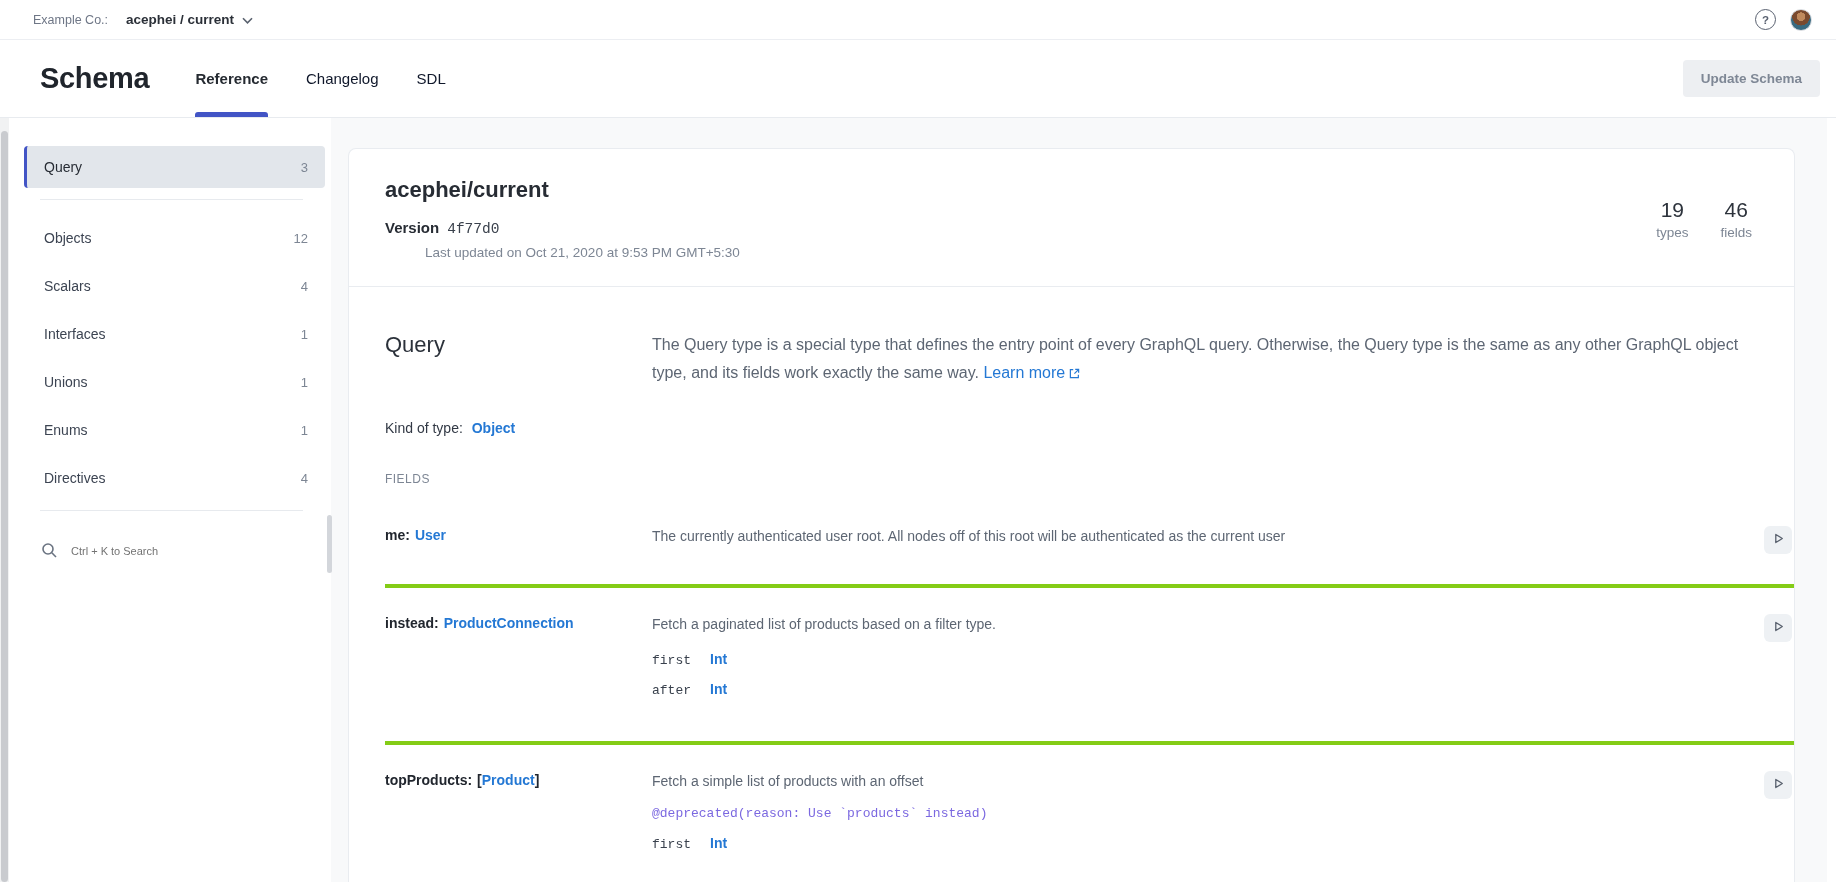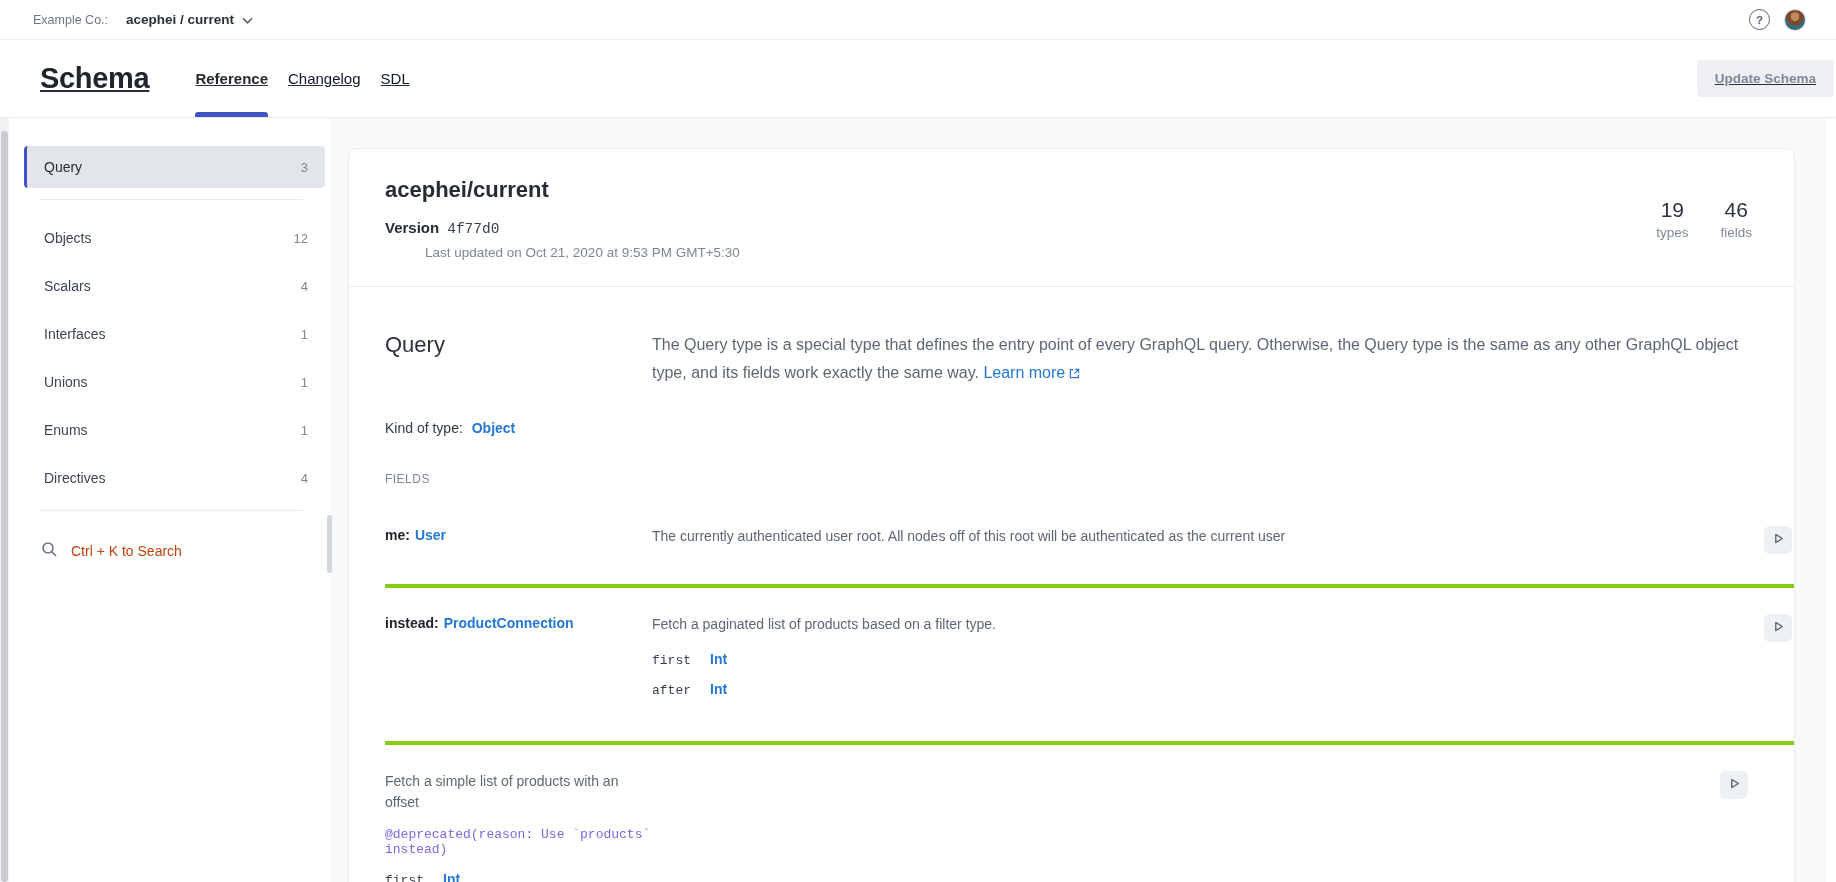--- a/index.html
+++ b/index.html
@@ -6,21 +6,21 @@
   html, body { width: 1836px; height: 882px; overflow: hidden; }
   body {
     font-family: "Liberation Sans", "DejaVu Sans", sans-serif;
     background: #ffffff;
     color: #2b3038;
   }
   
   .topbar {
     height: 40px;
     display: flex; align-items: center; justify-content: space-between;
-    padding: 0 28px 0 33px;
+    padding: 0 22px 0 33px;
     border-bottom: 1px solid #eceef2;
     background: #fff;
   }
   .topbar-left { display: flex; align-items: center; }
   .org-label { font-size: 12.5px; color: #6e7686; margin-right: 18px; }
   .graph-select {
     display: flex; align-items: center; gap: 8px;
     background: none; border: none; cursor: pointer; font-family: inherit;
     font-size: 13.5px; font-weight: 700; color: #2b3038;
   }
@@ -32,27 +32,26 @@
   }
   .avatar {
     width: 22px; height: 22px; border-radius: 50%; cursor: pointer;
     background: radial-gradient(circle at 50% 34%, #c08a5d 0 26%, #7a4a2e 27% 52%, #386a80 53% 100%);
     border: 1px solid #d8dbe0;
   }
   
   .header {
     height: 78px;
     display: flex; align-items: center;
-    padding: 0 2px 0 40px;
+    padding: 0 16px 0 40px;
     border-bottom: 1px solid #e8ebef;
     background: #fff;
-    text-decoration: underline;
   }
   .page-title { font-size: 29px; font-weight: 700; color: #20252c; letter-spacing: -0.3px; margin-right: 46px; }
-  .tabs { display: flex; gap: 20px; height: 100%; align-items: center; }
+  .tabs { display: flex; gap: 38px; height: 100%; align-items: center; }
   .tab {
     position: relative; height: 100%; display: flex; align-items: center;
     background: none; border: none; font-family: inherit; cursor: pointer;
     font-size: 15px; color: #0f172a; padding: 0;
   }
   .tab.active { color: #252a31; font-weight: 700; }
   .tab.active::after {
     content: ""; position: absolute; left: 0; right: 0; bottom: 0; height: 5px;
     background: #4254c5; border-radius: 3px 3px 0 0;
   }
@@ -74,21 +73,21 @@
     display: flex; align-items: center; justify-content: space-between;
     font-size: 14px; color: #3c4452; border-radius: 4px;
     border-left: 3px solid transparent; cursor: pointer;
   }
   .nav-item.active { background: #e2e6eb; border-left-color: #4254c5; color: #272c34; }
   .nav-count { font-size: 13px; color: #7d8694; }
   .nav-divider { height: 1px; background: #e7eaee; margin: 11px 28px 17px 31px; }
   .search-row {
     display: flex; align-items: center; gap: 13px;
     margin: 20px 6px 0 15px; padding: 0 10px 0 17px; height: 40px;
-    font-size: 14px; color: #c2410c; cursor: pointer;
+    font-size: 11px; color: #737373; cursor: pointer;
   }
   .sidebar-thumb { position: absolute; left: 327px; top: 397px; width: 5px; height: 58px; background: #d3d6db; border-radius: 3px; z-index: 4; }
   
   .main { flex: 1; background: #f8f9fa; position: relative; overflow: hidden; }
   .right-strip { position: absolute; right: 0; top: 0; bottom: 0; width: 9px; background: #fff; }
   .card {
     margin: 30px 0 0 17px; width: 1447px; height: 857px;
     background: #fff; border: 1px solid #e9ecf0; border-bottom: none;
     border-radius: 8px 8px 0 0; overflow: hidden;
   }
@@ -297,20 +296,23 @@
             <button class="play-btn">
               <span><svg width="13" height="13" viewBox="0 0 24 24">
                     <path d="M7 4.5 L19 12 L7 19.5 Z" fill="none" stroke="#59616e" stroke-width="2.4" stroke-linejoin="round"></path>
                   </svg></span>
             </button>
           </div>
         </div>
 
         <div class="grid-row field-row last">
           <div>
+            <span class="fname">topProducts:</span><span class="bracket">[</span><a class="type-link">Product</a><span class="bracket">]</span>
+          </div>
+          <div>
             <div class="fdesc">Fetch a simple list of products with an offset</div>
             <div class="deprecated">@deprecated(reason: Use `products` instead)</div>
             <div class="args" style="margin-top:14px">
               <div class="arg">
                 <span class="arg-name">first</span>
                 <a class="type-link">Int</a>
               </div>
             </div>
           </div>
           <div>

